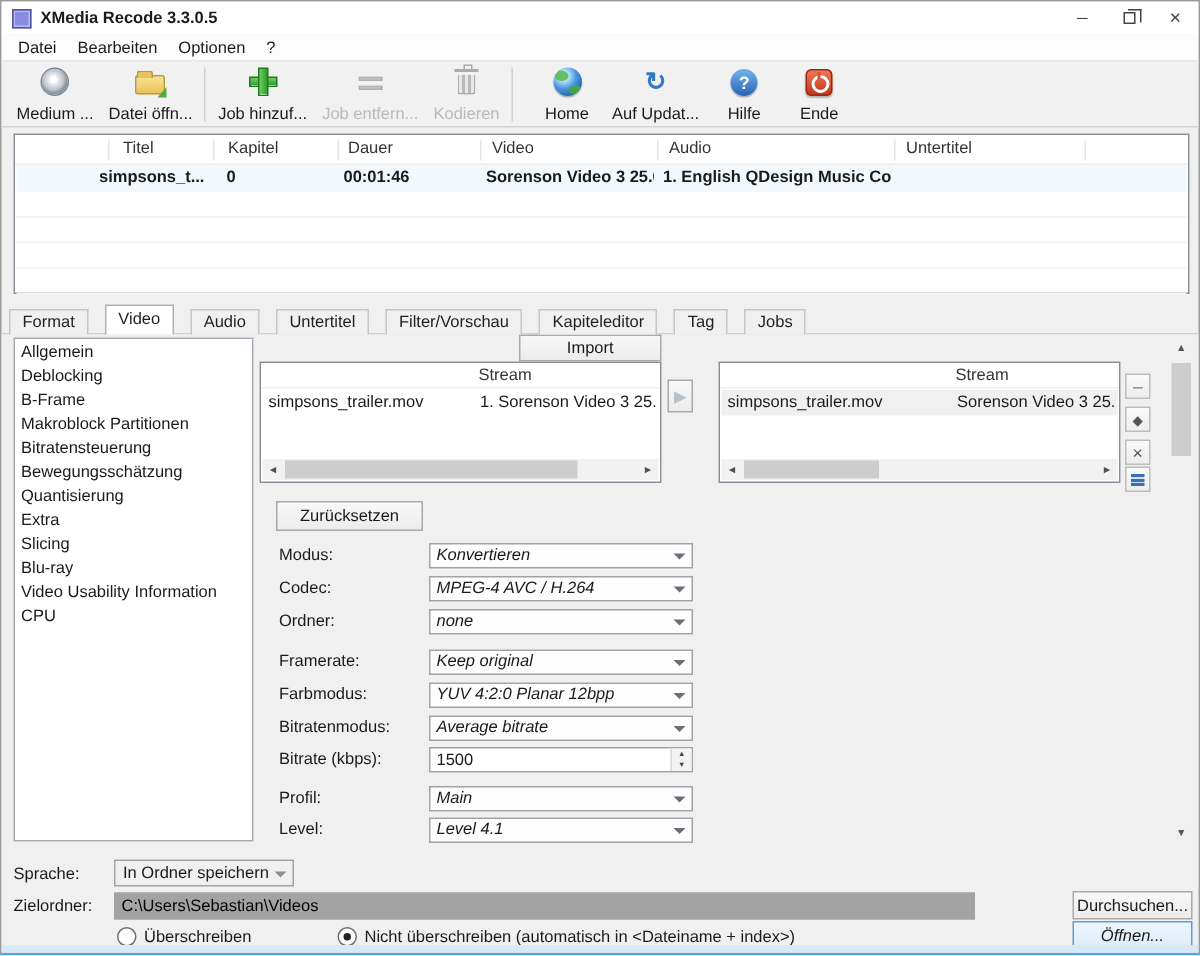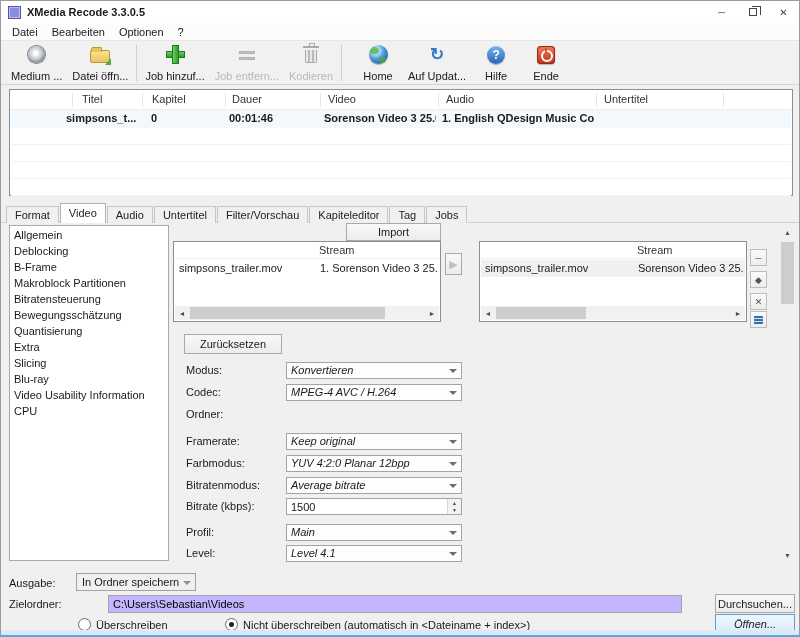--- a/index.html
+++ b/index.html
@@ -87,21 +87,21 @@
   .hsep { position:absolute; top:3px; width:1px; height:14px; background:#e4e4e4; }
   .flrow-sel { position:absolute; top:20px; left:1px; right:1px; height:18px; background:#f3f8fd; }
   .flrow-sel .ccell { position:absolute; top:2px; white-space:nowrap; overflow:hidden;font-weight:bold; }
   .erow { position:absolute; left:1px; right:1px; height:17px; border-bottom:1px solid #f2f2f2; }
 
   
   .tabstrip { position:absolute; top:202px; left:0; right:0; height:20px; padding-left:5px;
               display:flex; align-items:flex-end; }
   .tabstrip::after { content:""; position:absolute; left:0; right:0; bottom:0; height:1px; background:#d2d2d2; }
   .tab { height:17px; line-height:16px; padding:0 8px; background:#f0f0f0; border:1px solid #c6c6c6;
-         border-bottom:none; margin-right:1px; color:#222; position:relative; z-index:1; }
+         border-bottom:none; margin-right:11px; color:#222; position:relative; z-index:1; }
   .tab.sel { height:20px; line-height:19px; background:#fff; border-color:#b2b2b2; z-index:3; }
 
   
   .content { position:absolute; top:222px; left:0; right:0; height:346px; background:#f0f0f0; }
   .sidebar { position:absolute; left:8px; top:2px; width:160px; height:336px; background:#fff;
              border:1px solid #a5a9b0; padding-top:1px; }
   .sbitem { height:16px; line-height:16px; padding-left:4px; white-space:nowrap; overflow:hidden; }
 
   .grouplabel { position:absolute; color:#1a1a1a;margin-top:28px; }
   .btn { background:linear-gradient(#f8f8f8,#ececec); border:1px solid #a9a9a9; text-align:center;
@@ -140,21 +140,21 @@
               font-size:5px; color:#444; border-left:1px solid #d8d8d8; }
 
   
   .bottombar { position:absolute; left:0; top:568px; right:0; height:67px; background:#f0f0f0; }
   .blabel { position:absolute; }
   .bcombo { position:absolute; left:75px; top:4px; width:120px; height:18px; background:#f0f0f0;
             border:1px solid #9fa4aa; padding:2px 16px 0 5px; white-space:nowrap; }
   .bcombo .arr { position:absolute; right:4px; top:7px; width:0; height:0;
                 border-left:4px solid transparent; border-right:4px solid transparent; border-top:4px solid #8b9096; }
   .pathinput { position:absolute; left:75px; top:26px; width:574px; height:18px; border:1px solid #9fa4aa;
-               padding:0 4px; font:11px "Liberation Sans",sans-serif; background:#c4b5fd;margin-left:32px; }
+               padding:0 4px; font:11px "Liberation Sans",sans-serif; background:#a3a3a3; }
   .browse-btn { position:absolute; left:714px; top:25px; width:80px; height:19px; }
   .open-btn  { position:absolute; left:714px; top:45px; width:80px; height:19px;
                background:linear-gradient(#eef6fd,#dcecf9); border:1px solid #5e9ed6;font-style:italic; }
   .radio { position:absolute; width:13px; height:13px; border:1px solid #6d6d6d; border-radius:50%; background:#fff; }
   .radio.checked::after { content:""; position:absolute; inset:3px; border-radius:50%; background:#222; }
   .radiolabel { position:absolute; white-space:nowrap; }
   .bluestrip { position:absolute; left:0; right:0; bottom:0; height:6px; background:#d8eaf9; }
 </style>
 </head>
 <body>
@@ -351,20 +351,21 @@
     <div class="frow" style="top:139px">
       <span class="flabel">Modus:</span>
       <div class="combo"><span>Konvertieren</span><span class="arr"></span></div>
     </div>
     <div class="frow" style="top:161px">
       <span class="flabel">Codec:</span>
       <div class="combo"><span>MPEG-4 AVC / H.264</span><span class="arr"></span></div>
     </div>
     <div class="frow" style="top:183px">
       <span class="flabel">Ordner:</span>
+      <div class="combo"><span>none</span><span class="arr"></span></div>
     </div>
     <div class="frow" style="top:210px">
       <span class="flabel">Framerate:</span>
       <div class="combo"><span>Keep original</span><span class="arr"></span></div>
     </div>
     <div class="frow" style="top:232px">
       <span class="flabel">Farbmodus:</span>
       <div class="combo"><span>YUV 4:2:0 Planar 12bpp</span><span class="arr"></span></div>
     </div>
     <div class="frow" style="top:254px">
@@ -385,21 +386,21 @@
       <span class="flabel">Profil:</span>
       <div class="combo"><span>Main</span><span class="arr"></span></div>
     </div>
     <div class="frow" style="top:322px">
       <span class="flabel">Level:</span>
       <div class="combo"><span>Level 4.1</span><span class="arr"></span></div>
     </div>
   </div>
 
   <div class="bottombar">
-    <span class="blabel" style="left:8px;top:8px">Ausgabe:</span>
+    <span class="blabel" style="left:8px;top:8px">Sprache:</span>
     <div class="bcombo">
       <span>In Ordner speichern</span>
       <span class="arr"></span>
     </div>
     <span class="blabel" style="left:8px;top:29px">Zielordner:</span>
     <input class="pathinput" type="text" value="C:\Users\Sebastian\Videos" style="">
     <div class="btn browse-btn">
       <span>Durchsuchen...</span>
     </div>
     <div class="open-btn btn">

